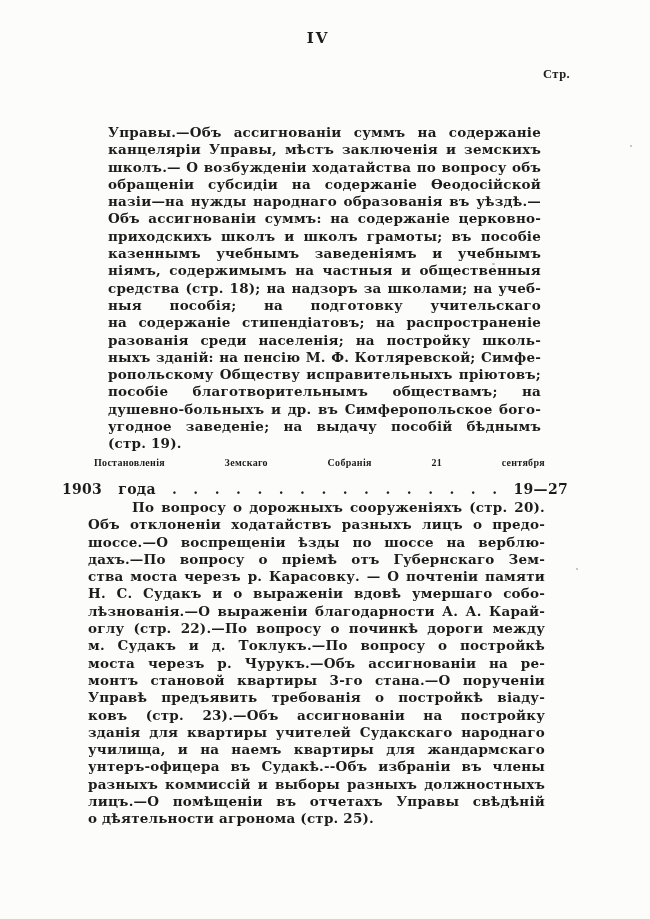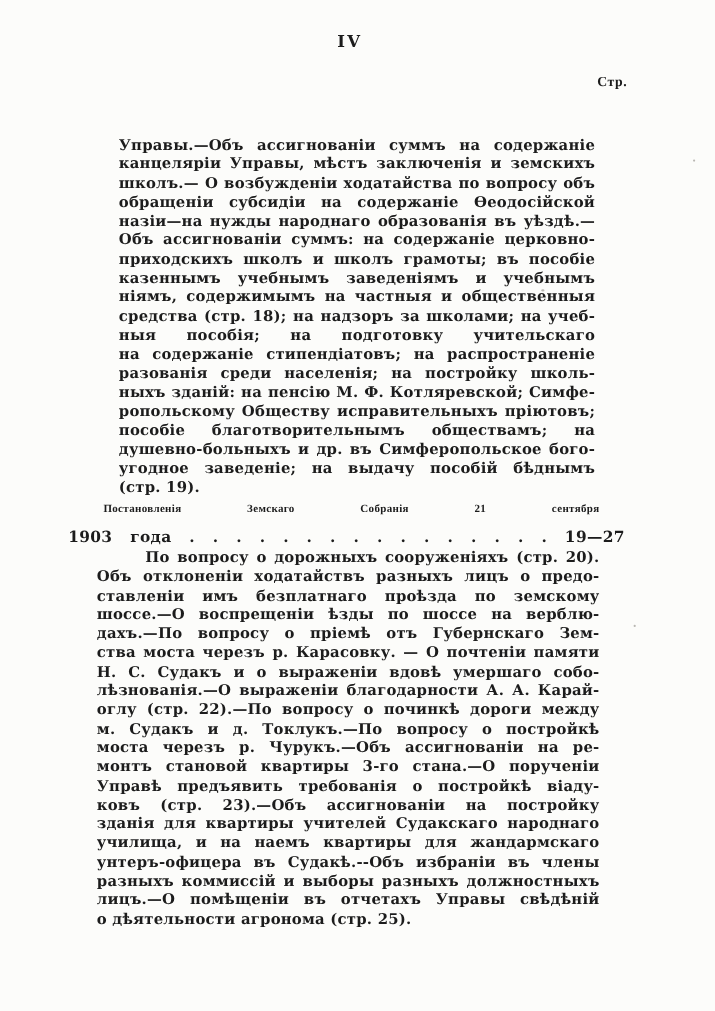--- a/index.html
+++ b/index.html
@@ -115,21 +115,20 @@
 
   <div class="heading2">
     <span>1903 года</span>
     <span>. . . . . . . . . . . . . . . .</span>
     <span>19—27</span>
   </div>
 
   <div class="entry entry2">
       <div class="line">По вопросу о дорожныхъ сооруженіяхъ (стр. 20).—</div>
       <div class="line">Объ отклоненіи ходатайствъ разныхъ лицъ о предо-</div>
-      <div class="line">ставленіи имъ безплатнаго проѣзда по земскому</div>
       <div class="line">шоссе.—О воспрещеніи ѣзды по шоссе на верблю-</div>
       <div class="line">дахъ.—По вопросу о пріемѣ отъ Губернскаго Зем-</div>
       <div class="line">ства моста черезъ р. Карасовку. — О почтеніи памяти</div>
       <div class="line">Н. С. Судакъ и о выраженіи вдовѣ умершаго собо-</div>
       <div class="line">лѣзнованія.—О выраженіи благодарности А. А. Карай-</div>
       <div class="line">оглу (стр. 22).—По вопросу о починкѣ дороги между</div>
       <div class="line">м. Судакъ и д. Токлукъ.—По вопросу о постройкѣ</div>
       <div class="line">моста черезъ р. Чурукъ.—Объ ассигнованіи на ре-</div>
       <div class="line">монтъ становой квартиры 3-го стана.—О порученіи</div>
       <div class="line">Управѣ предъявить требованія о постройкѣ віаду-</div>

